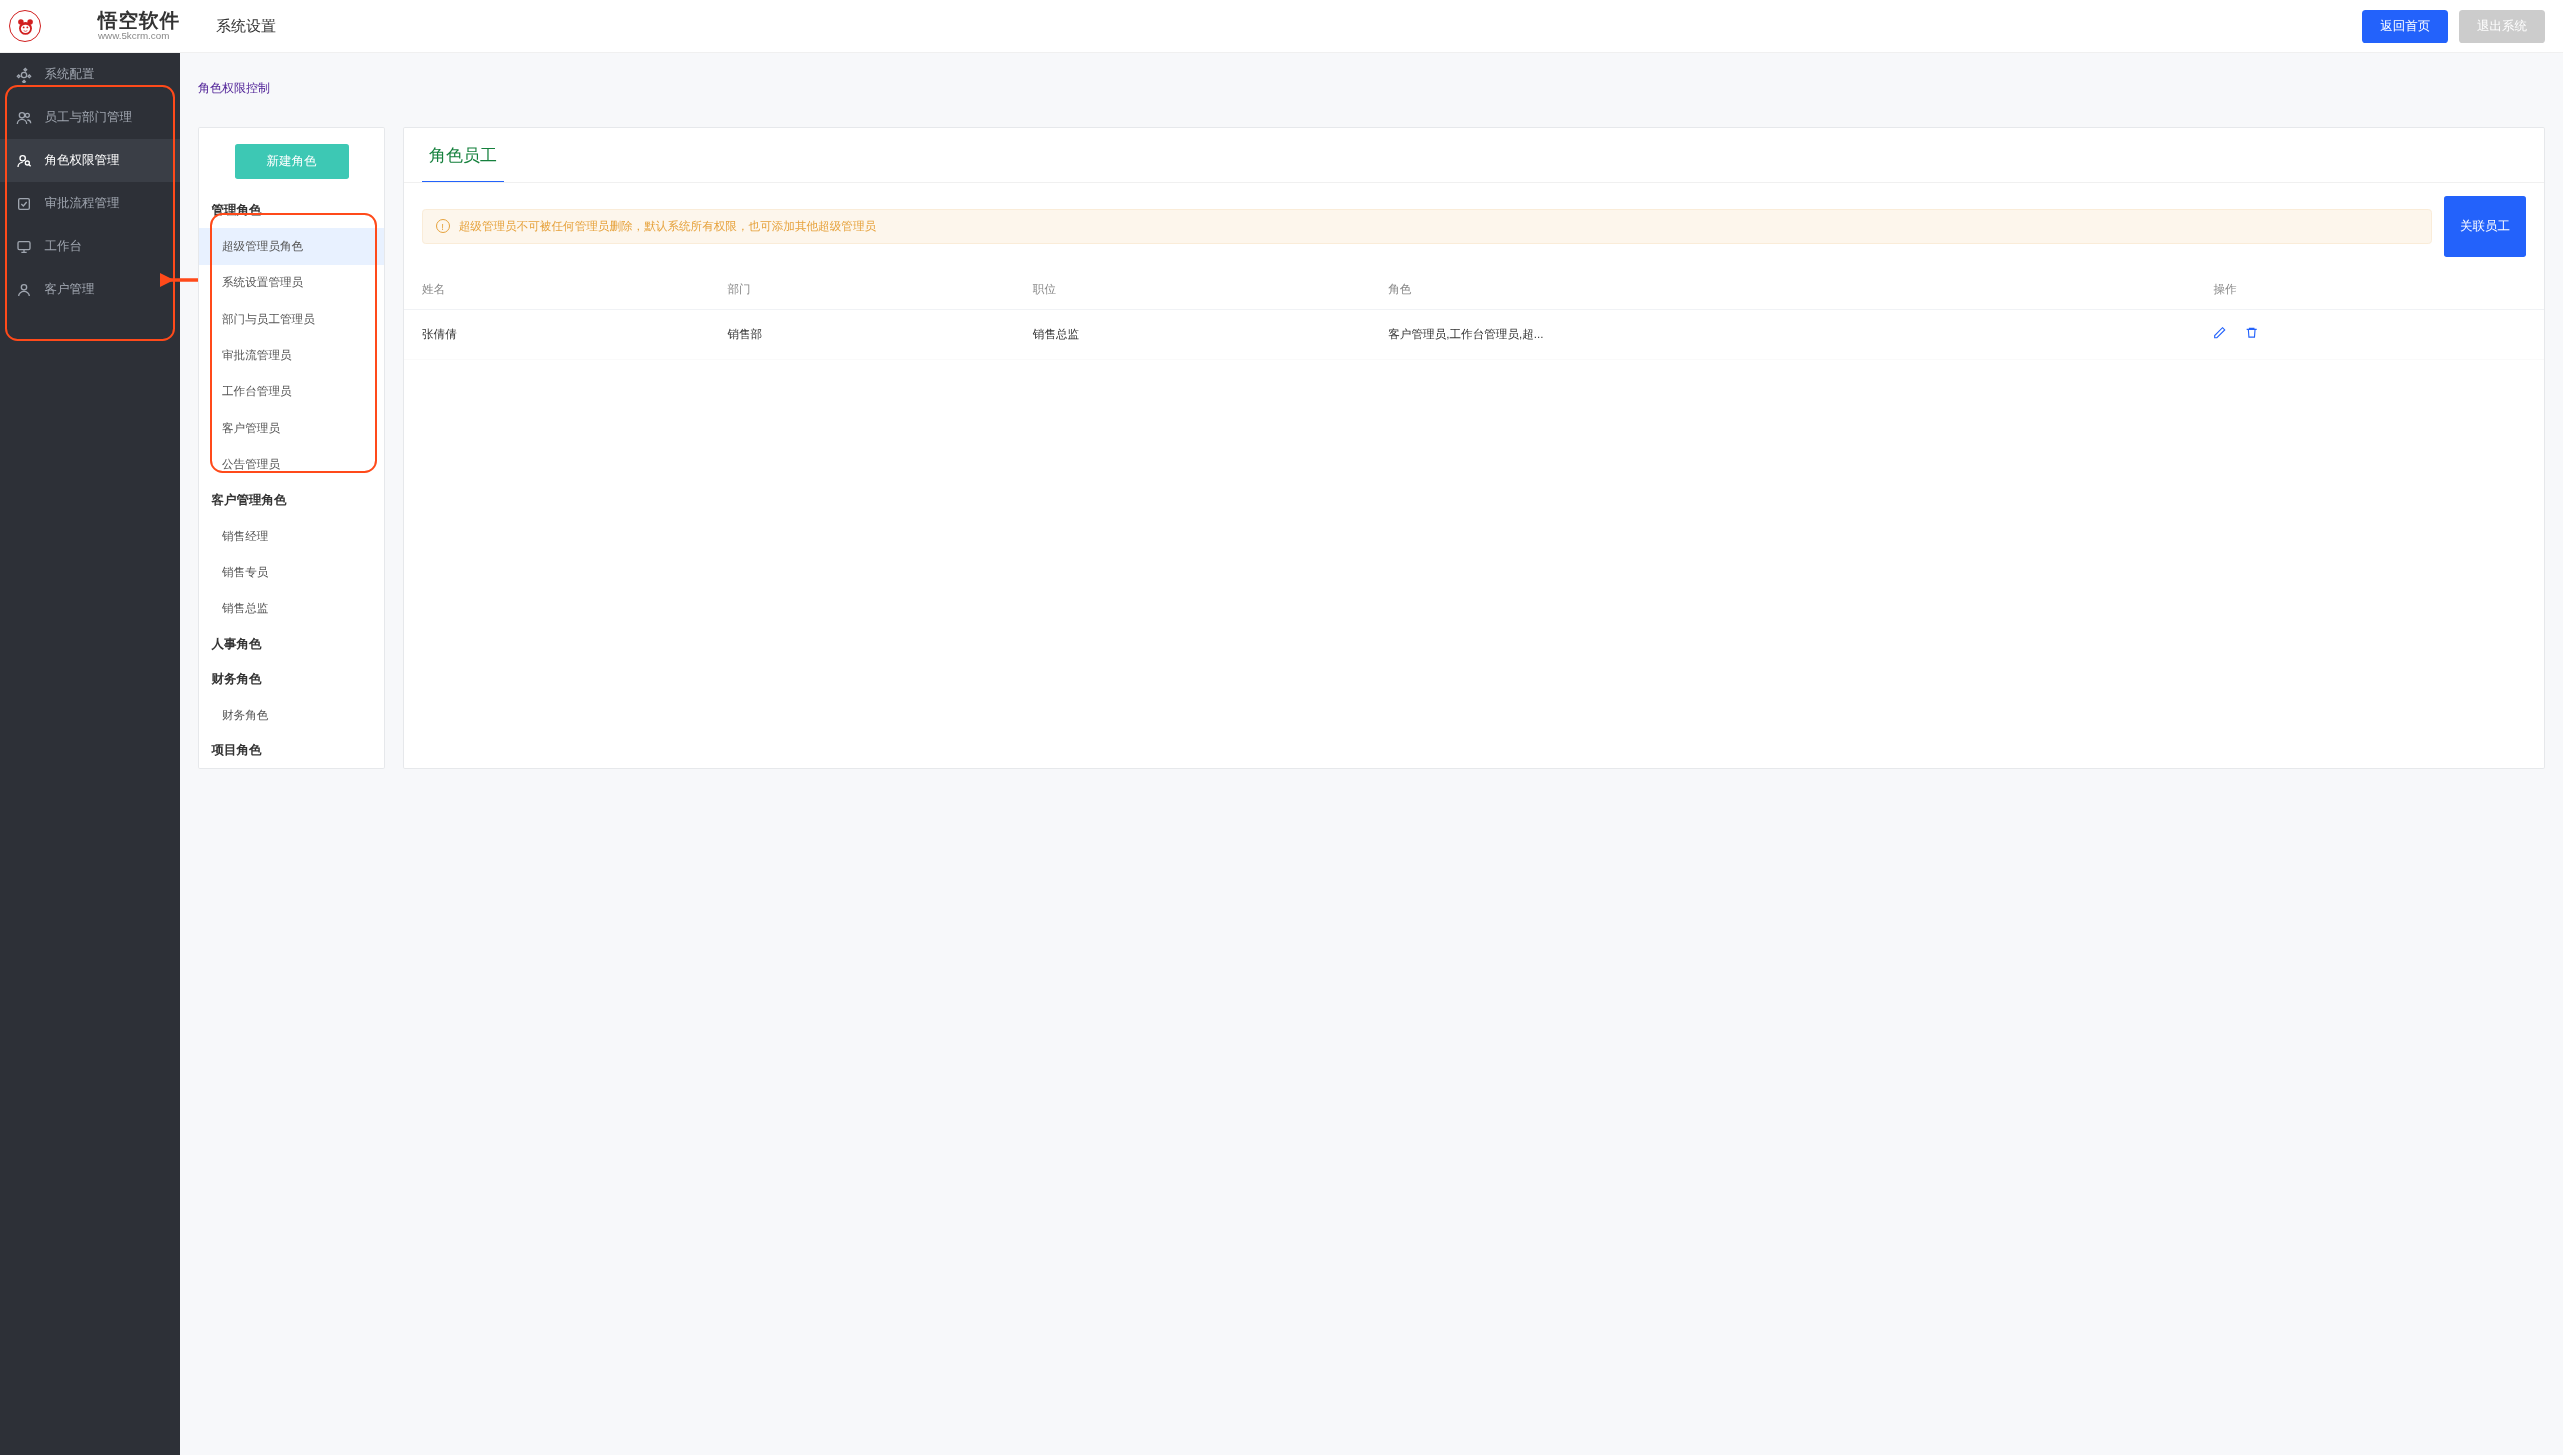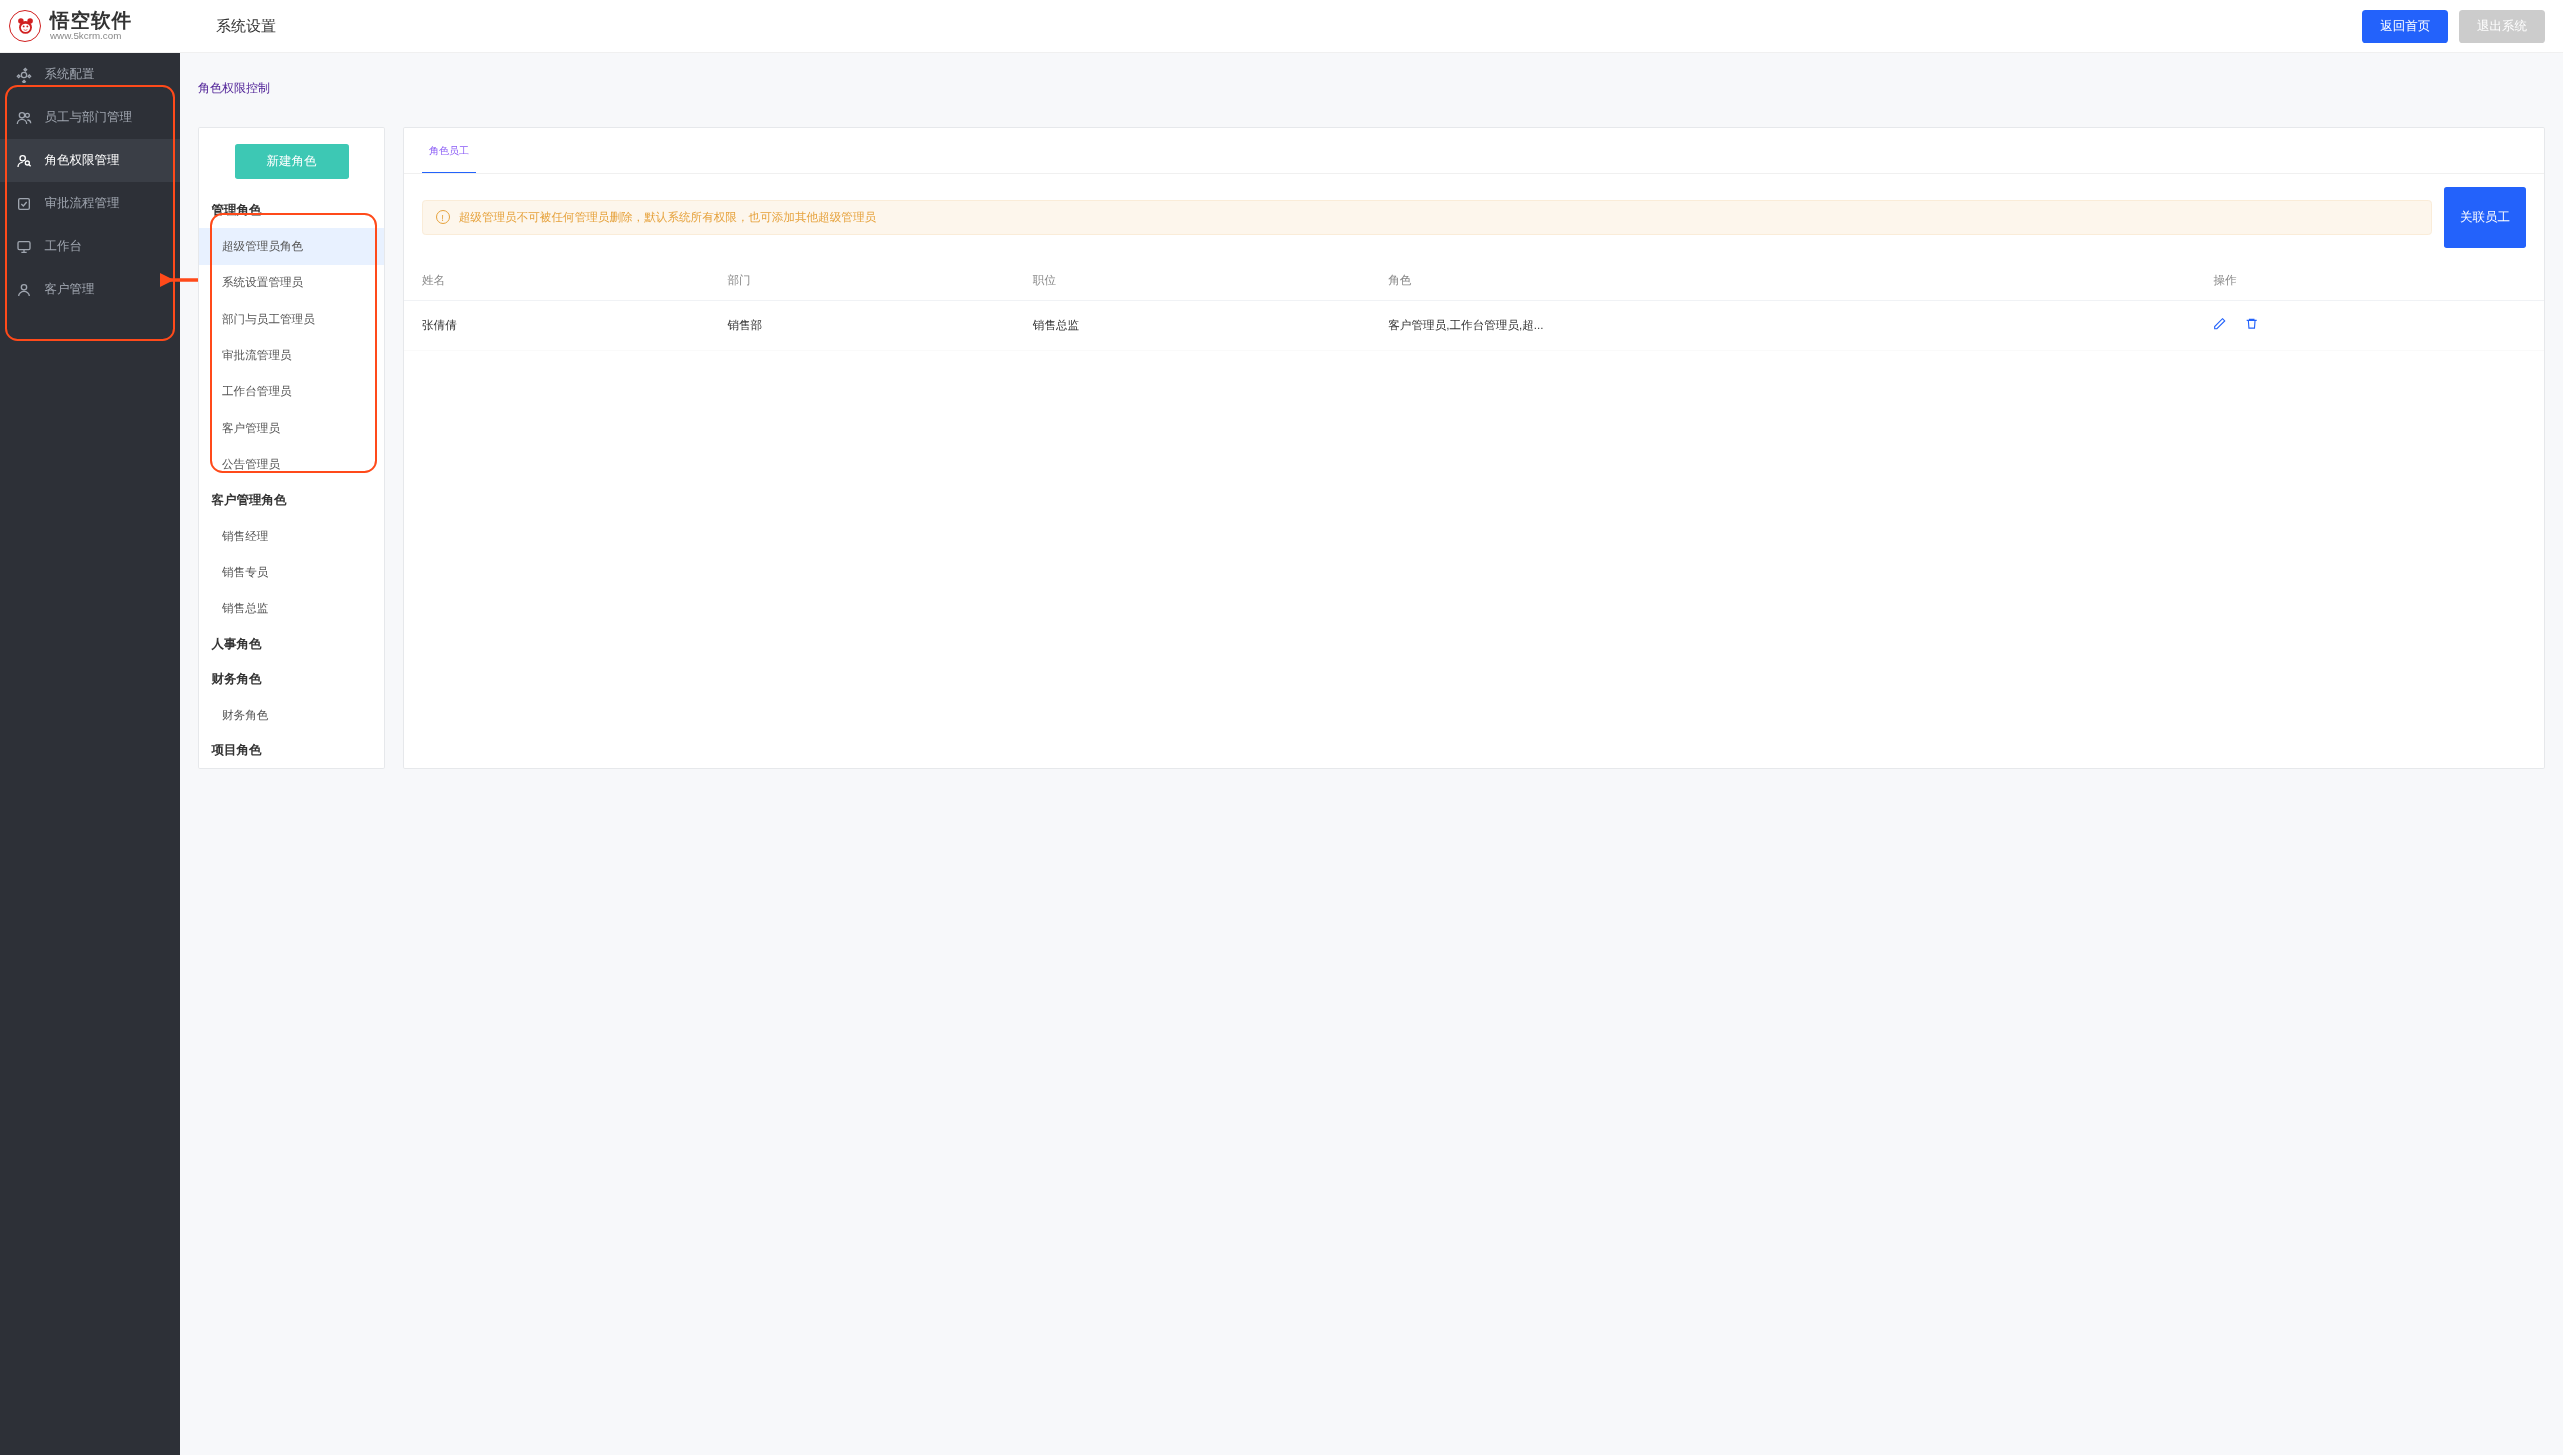--- a/index.html
+++ b/index.html
@@ -1,20 +1,20 @@
 <!DOCTYPE html>
 <html style="font-size:14.2px"><head>
   <meta charset="utf-8">
   <style>
     * { margin: 0; padding: 0; box-sizing: border-box; }
     body { font-family: "Microsoft YaHei", "PingFang SC", sans-serif; font-size: 12.5px; color: #333; background: #fff; }
     
     
     .header { height: 53px; display: flex; align-items: center; padding: 0 18px 0 9px; border-bottom: 0.9px solid #f0f0f0; }
-    .logo-block { display: flex; width: 171px; }
+    .logo-block { display: flex; align-items: center; width: 171px; gap: 48px; }
     .logo-icon { width: 32px; height: 32px; border-radius: 50%; border: 1.8px solid #d12020; display: flex; align-items: center; justify-content: center; margin-right: 9px; }
     .logo-icon svg { width: 23px; height: 23px; }
     .logo-text { display: flex; flex-direction: column; line-height: 1.1; }
     .logo-text .cn { font-size: 19.6px; font-weight: 600; color: #333; letter-spacing: 0.9px; }
     .logo-text .en { font-size: 9.8px; color: #888; }
     .header-title { font-size: 15px; color: #333; margin-left: 36px; }
     .header-actions { margin-left: auto; display: flex; gap: 10.7px; align-items: flex-end; }
     .btn { padding: 8px 18px; font-size: 12.5px; border: none; border-radius: 3.6px; cursor: pointer; }
     .btn-primary { background: #2362fb; color: #fff; }
     .btn-secondary { background: #ccc; color: #fff; }
@@ -39,21 +39,21 @@
     .role-panel { width: 187px; background: #fff; border: 0.9px solid #e6e8eb; border-radius: 1.8px; padding-top: 16px; position: relative; }
     .btn-new-role { background: #3dc8b4; color: #fff; border: none; padding: 9px 32px; font-size: 12.5px; border-radius: 2.7px; cursor: pointer; display: block; margin: 0 auto 14.2px auto; }
     .role-group-title { font-size: 12.5px; color: #333; font-weight: 600; padding: 9px 12.5px; }
     .role-item { font-size: 11.6px; color: #555; padding: 10.7px 12.5px 10.7px 23px; cursor: pointer; }
     .role-item.active { background: #e8f1ff; }
     .role-highlight { position: absolute; top: 85px; left: 10.7px; right: 7.1px; height: 260px; border: 2.7px solid #ff4a1a; border-radius: 12.5px; pointer-events: none; }
     
     
     .table-panel { flex: 1; background: #fff; border: 0.9px solid #e6e8eb; border-radius: 1.8px; }
     .tab-bar { padding: 0 18px; border-bottom: 0.9px solid #f0f0f0; }
-    .tab { display: inline-block; padding: 16px 7.1px 14.2px 7.1px; font-size: 10px; color: #8b5cf6; border-bottom: 1.8px solid #2362fb; cursor: pointer; }
+    .tab { display: inline-block; padding: 16px 7.1px 14.2px 7.1px; font-size: 17px; color: #15803d; border-bottom: 1.8px solid #2362fb; cursor: pointer; }
     .alert-row { display: flex; align-items: center; padding: 12.5px 18px; gap: 12.5px; }
     .alert { flex: 1; background: #fdf6ec; border: 0.9px solid #faecd8; border-radius: 3.6px; padding: 9px 12.5px; color: #e6a23c; font-size: 11.6px; display: flex; align-items: center; }
     .alert .info-icon { width: 14.2px; height: 14.2px; border: 0.9px solid #e6a23c; border-radius: 50%; display: inline-flex; align-items: center; justify-content: center; font-size: 9.8px; margin-right: 9px; color: #e6a23c; }
     .btn-assoc { background: #2362fb; color: #fff; border: none; padding: 22px 16px; font-size: 12.5px; border-radius: 2.7px; cursor: pointer; }
     
     .tbl { width: 100%; border-collapse: collapse; font-size: 11.6px; }
     .tbl th { text-align: left; font-weight: normal; color: #888; padding: 12.5px 18px; border-bottom: 0.9px solid #f0f2f5; }
     .tbl td { padding: 16px 18px; color: #333; border-bottom: 0.9px solid #fafafa; }
     .tbl td .role-trunc { max-width: 160px; overflow: hidden; text-overflow: ellipsis; white-space: nowrap; display: inline-block; vertical-align: middle; }
     .op-icon { color: #2362fb; cursor: pointer; margin-right: 18px; font-size: 13.4px; }

